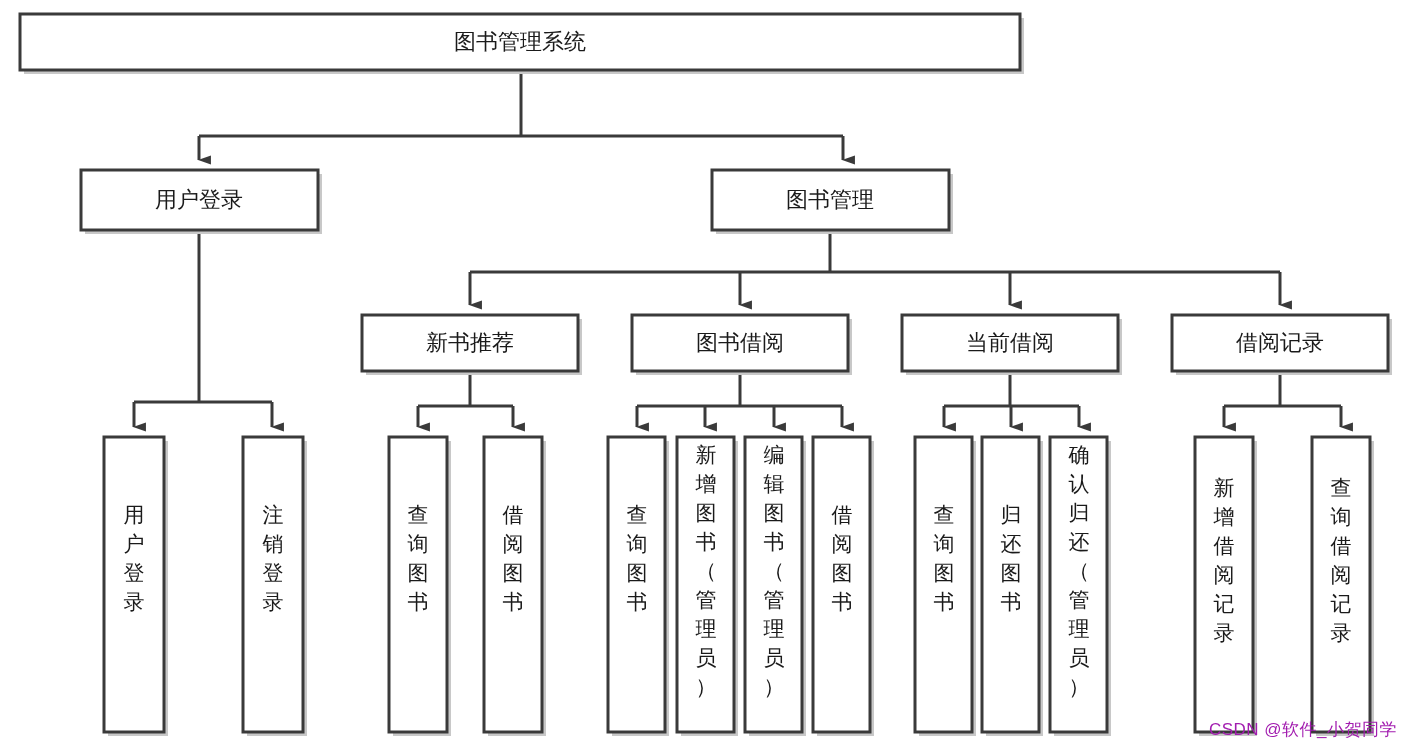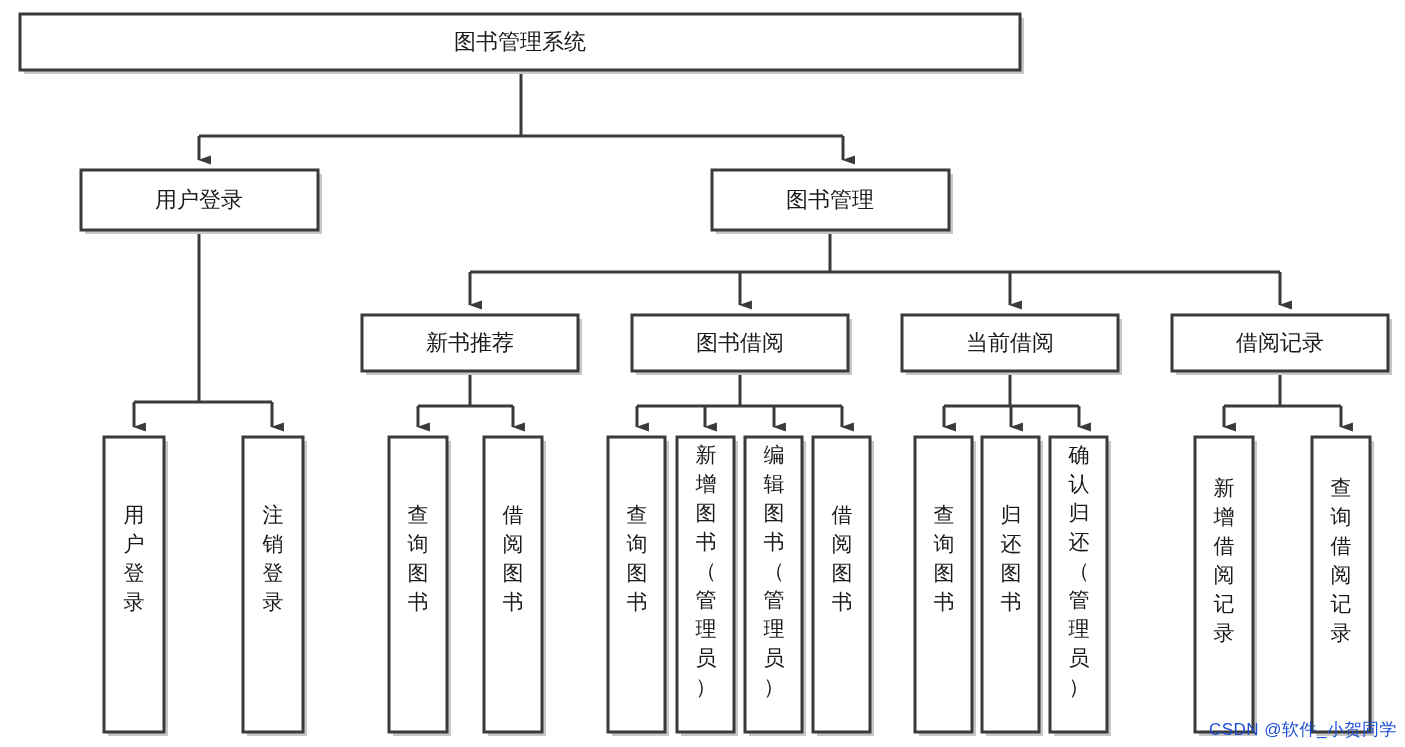--- a/index.html
+++ b/index.html
@@ -55,21 +55,21 @@
     font-size: 21px;
     text-anchor: middle;
     white-space: pre;
   }
   .watermark {
     position: absolute;
     right: 8px;
     bottom: 6px;
     font-family: "Liberation Sans", "DejaVu Sans", sans-serif;
     font-size: 17px;
-    color: #1d4ed8;
+    color: #a21caf;
     letter-spacing: 0.5px;
     user-select: none;
   }
 </style>
 </head>
 <body>
 
 <div id="diagram-root">
 
   <svg class="flow" viewBox="0 0 1405 747" xmlns="http://www.w3.org/2000/svg">

